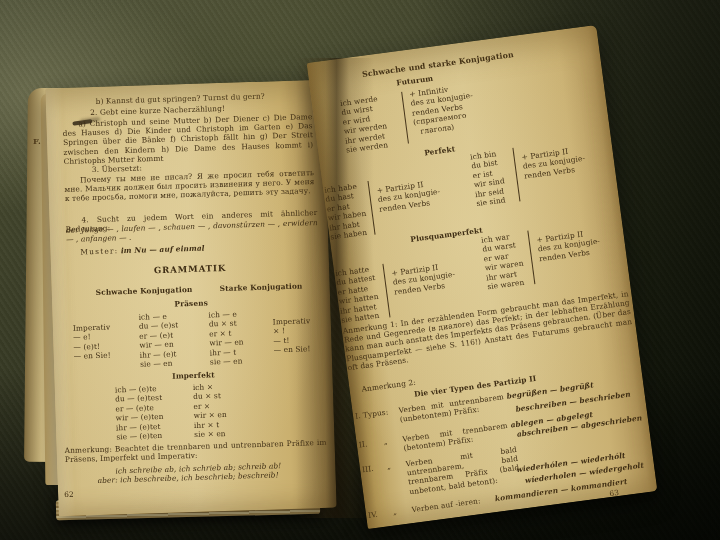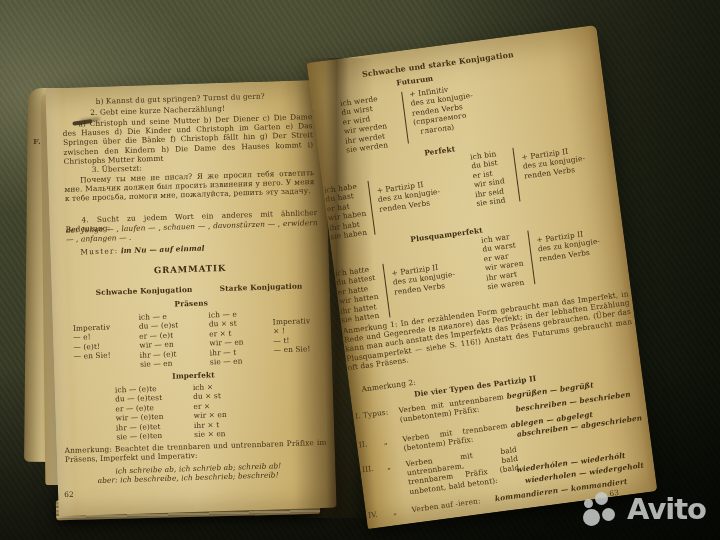--- a/index.html
+++ b/index.html
@@ -247,22 +247,13 @@
     <div class="tx" style="left:2px;top:452px;">IV.</div>
     <div class="tx" style="left:27px;top:452px;">„</div>
     <div class="tx" style="left:46px;top:452px;">Verben auf -ieren:</div>
     <div class="tx it bold" style="left:130px;top:452px;">kommandieren — kommandiert</div>
 
     <div class="tx" style="left:244px;top:462px;">63</div>
   </div>
 
   <div class="gutter-shadow"></div>
 
-  <div class="watermark">
-    <span class="avito-logo">
-      <i class="dot-a"></i>
-        <i class="dot-b"></i>
-        <i class="dot-c"></i>
-        <i class="dot-d"></i>
-    </span>
-    <span class="avito-word">Avito</span>
-  </div>
 </div>
 
 </body></html>

